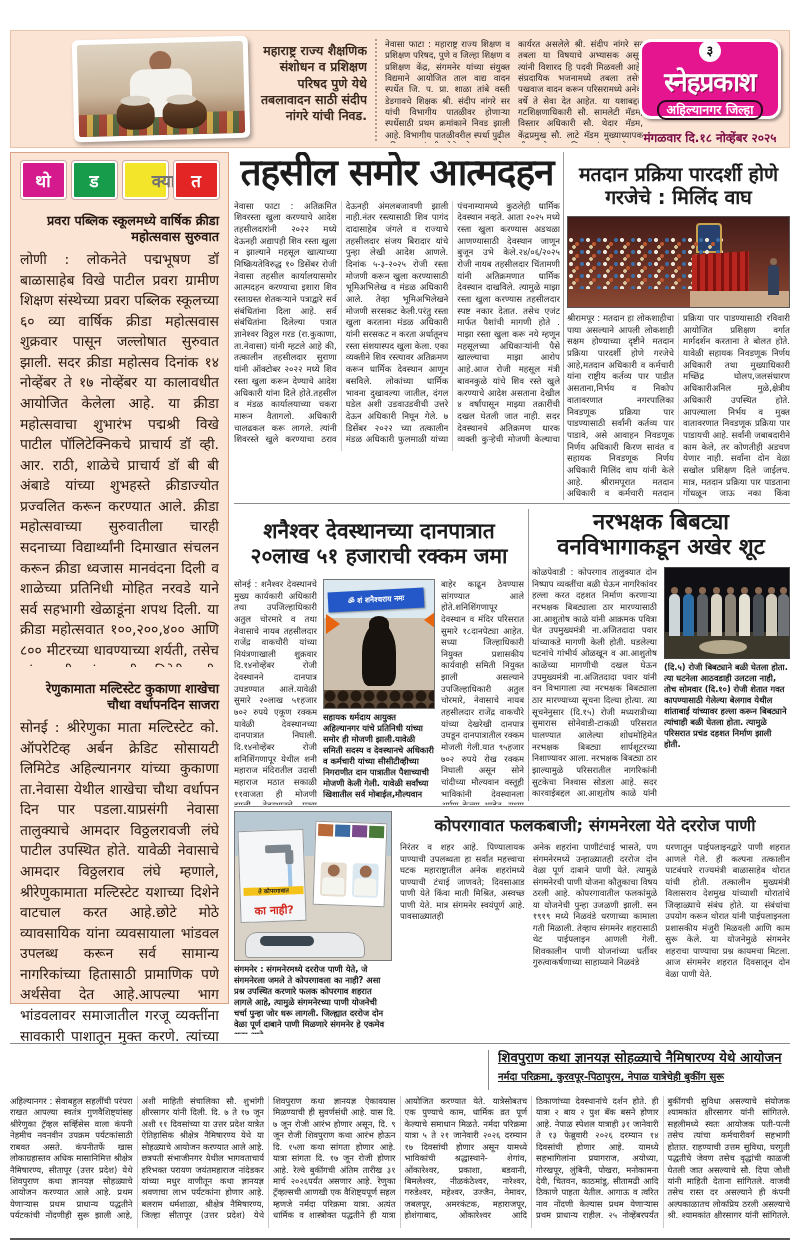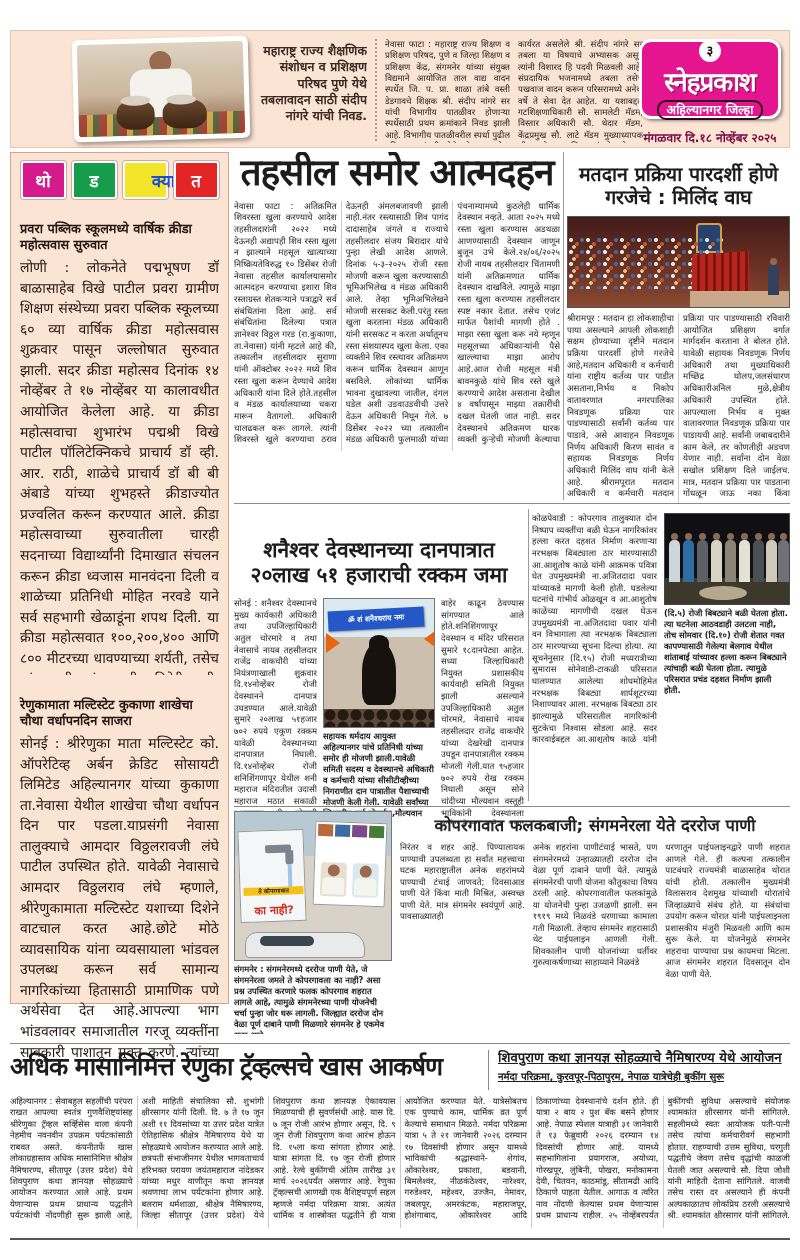--- a/index.html
+++ b/index.html
@@ -63,22 +63,22 @@
     position:absolute; left:10px; top:152px; width:219px; height:852px;
     background:#fce4d4; border:1px solid #d9a287; padding:8px 9px;
   }
   .blocks { display:flex; gap:6px; justify-content:center; margin-bottom:8px; }
   .block {
     width:45px; height:38px; border:2px solid #ffffff; box-shadow:0 0 0 1px #caa;
     display:flex; align-items:center; justify-content:center;
     font-size:17px; font-weight:bold; border-radius:3px;
   }
   .b0 { background:#d41a8d; color:#fff; } .b1 { background:#169c4a; color:#fff; }
-  .b2 { background:#f3e62a; color:#1d4ed8;padding-left:37px; } .b3 { background:#e32526; color:#fff; }
-  .side-headline { text-align:left; font-weight:bold; font-size:12.8px; line-height:1.25; color:#241712; margin:22px 0 4px 0; }
+  .b2 { background:#f3e62a; color:#737373;padding-left:37px; } .b3 { background:#e32526; color:#fff; }
+  .side-headline { text-align:right; font-weight:bold; font-size:12.8px; line-height:1.25; color:#241712; margin:14px 0 4px 0; }
   .side-body { font-size:14px; line-height:1.47; color:#26170f; }
 
   
   .main-article { position:absolute; left:234px; top:152px; width:326px; height:348px; }
   .kicker { text-align:center; font-size:24px; font-weight:bold; white-space:nowrap; overflow:hidden; }
   .big-headline { text-align:center; font-size:37px; font-weight:bold; letter-spacing:-1px; white-space:nowrap; overflow:hidden; line-height:1.15; }
   .main-body { margin-top:6px; height:250px; overflow:hidden; font-size:8.6px; line-height:1.36;
     column-count:3; column-gap:9px; column-rule:1px solid #c9c9c9; }
 
   .vdiv-a { position:absolute; left:563px; top:152px; height:348px; border-left:1px solid #9a9a9a; }
@@ -99,21 +99,21 @@
     background:repeating-linear-gradient(90deg,#b8251f 0 5px,#7e130f 5px 8px); transform:skewY(-4deg); }
   .aud-stage { position:absolute; right:0; bottom:0; width:45%; height:16px; background:#caa98a; }
   .aud-speaker { position:absolute; right:10px; bottom:12px; width:11px; height:30px; background:#32405c; border-radius:4px 4px 0 0; }
   .aud-speaker::before { content:""; position:absolute; left:2px; top:-7px; width:7px; height:7px; border-radius:50%; background:#8a6a52; }
   .vote-body { margin-top:5px; height:190px; overflow:hidden; font-size:8.6px; line-height:1.36;
     column-count:2; column-gap:9px; column-rule:1px solid #c9c9c9; }
 
   .hr-1 { position:absolute; left:234px; top:503px; width:556px; border-top:1px solid #8a8a8a; }
 
   
-  .don-article { position:absolute; left:234px; top:538px; width:290px; height:292px; }
+  .don-article { position:absolute; left:234px; top:519px; width:290px; height:292px; }
   .don-headline { text-align:center; font-size:21px; font-weight:bold; line-height:1.2; height:56px; overflow:hidden; }
   .don-row { display:flex; gap:6px; margin-top:4px; height:226px; overflow:hidden; }
   .don-col { flex:1; font-size:8.5px; line-height:1.37; overflow:hidden; }
   .don-mid { width:112px; flex:none; }
   .temple-photo { position:relative; width:112px; height:130px; background:linear-gradient(#dce9f0 0 30%, #cdbfae 30% 100%); border:1px solid #777; overflow:hidden; }
   .tm-banner { position:absolute; left:4px; top:10px; width:96px; height:20px; background:#2458c8; transform:rotate(-3deg);
     color:#fff; font-size:7.5px; font-weight:bold; text-align:center; line-height:20px; box-shadow:1px 1px 2px rgba(0,0,0,.4); }
   .tm-flag { position:absolute; width:0; height:0; border-top:10px solid transparent; border-bottom:10px solid transparent; border-left:14px solid #e8650f; }
   .tm-f1 { left:2px; top:34px; } .tm-f2 { right:-4px; top:30px; transform:rotate(180deg); }
   .tm-statue { position:absolute; left:38px; top:44px; width:34px; height:62px; background:#17120e; border-radius:45% 45% 20% 20%; }
@@ -262,20 +262,21 @@
         </div>
         <div class="don-caption">सहायक धर्मदाय आयुक्त अहिल्यानगर यांचे प्रतिनिधी यांच्या समोर ही मोजणी झाली.यावेळी समिती सदस्य व देवस्थानचे अधिकारी व कर्मचारी यांच्या सीसीटीव्हीच्या निगराणीत दान पात्रातील पैशाच्याची मोजणी केली गेली. यावेळी सर्वांच्या खिशातील सर्व मोबाईल,मौल्यवान वस्तू जमा</div>
       </div>
       <div class="don-col just">बाहेर काढून ठेवण्यास सांगण्यात आले होते.शनिशिंगणापूर देवस्थान व मंदिर परिसरात सुमारे १८दानपेट्या आहेत. सध्या जिल्हाधिकारी नियुक्त प्रशासकीय कार्यवाही समिती नियुक्त झाली असल्याने उपजिल्हाधिकारी अतुल चोरमारे, नेवासाचे नायब तहसीलदार राजेंद्र वाकचौरे यांच्या देखरेखी दानपात्र उघडून दानपात्रातील रक्कम मोजली गेली.यात ९५हजार ७०२ रुपये रोख रक्कम निघाली असून सोने चांदीच्या मौल्यवान वस्तूही भाविकांनी देवस्थानला अर्पण केल्या आहेत. सध्या शनिशिंगणापूर देवस्थानच्या वतीने विविध धार्मिक व सामाजिक उपक्रम राबवले जात असून भाविकांची गैरसोय टळावी यासाठी नियोजन केले जात आहे.</div>
     </div>
   </div>
 
   <div class="vdiv-b"></div>
 
   <div class="leo-article">
+    <div class="leo-headline">नरभक्षक बिबट्या वनविभागाकडून अखेर शूट</div>
     <div class="leo-row">
       <div class="leo-body just">कोळपेवाडी : कोपरगाव तालुक्यात दोन निष्पाप व्यक्तींचा बळी घेऊन नागरिकांवर हल्ला करत दहशत निर्माण करणाऱ्या नरभक्षक बिबट्याला ठार मारण्यासाठी आ.आशुतोष काळे यांनी आक्रमक पवित्रा घेत उपमुख्यमंत्री ना.अजितदादा पवार यांच्याकडे मागणी केली होती. घडलेल्या घटनांचे गांभीर्य ओळखून व आ.आशुतोष काळेंच्या मागणीची दखल घेऊन उपमुख्यमंत्री ना.अजितदादा पवार यांनी वन विभागाला त्या नरभक्षक बिबट्याला ठार मारण्याच्या सूचना दिल्या होत्या. त्या सूचनेनुसार (दि.१५) रोजी मध्यरात्रीच्या सुमारास सोनेवाडी-टाकळी परिसरात घालण्यात आलेल्या शोधमोहिमेत नरभक्षक बिबट्या शार्पशूटरच्या निशाण्यावर आला. नरभक्षक बिबट्या ठार झाल्यामुळे परिसरातील नागरिकांनी सुटकेचा निश्वास सोडला आहे. सदर कारवाईबद्दल आ.आशुतोष काळे यांनी वनमंत्री ना.गणेश नाईक व उपमुख्यमंत्री ना.अजितदादा पवार तसेच वन विभागाच्या अधिकारी व कर्मचाऱ्यांचे आभार मानले आहेत.</div>
       <div class="leo-right">
         <div class="night-photo">
           <div class="np-ground"></div>
           <div class="np-leopard"></div>
           <div class="np-fig"></div>
           <div class="np-fig"></div>
           <div class="np-fig"></div>
           <div class="np-fig"></div>
@@ -321,21 +322,20 @@
           <div class="just">निरंतर व शहर आहे. पिण्यालायक पाण्याची उपलब्धता हा सर्वांत महत्त्वाचा घटक महाराष्ट्रातील अनेक शहरांमध्ये पाण्याची टंचाई जाणवते; दिवसाआड पाणी येते किंवा माती मिश्रित, अस्वच्छ पाणी येते. मात्र संगमनेर स्वयंपूर्ण आहे. पावसाळ्यातही</div>
         </div>
         <div class="water-col just">अनेक शहरांना पाणीटंचाई भासते, पण संगमनेरमध्ये उन्हाळ्यातही दररोज दोन वेळा पूर्ण दाबाने पाणी येते. त्यामुळे संगमनेरची पाणी योजना कौतुकाचा विषय ठरली आहे. कोपरगावातील फलकांमुळे या योजनेची पुन्हा उजळणी झाली. सन १९१९ मध्ये निळवंडे धरणाच्या कामाला गती मिळाली. तेव्हाच संगमनेर शहरासाठी थेट पाईपलाइन आणली गेली. शिवकालीन पाणी योजनांच्या धर्तीवर गुरुत्वाकर्षणाच्या साहाय्याने निळवंडे</div>
         <div class="water-col just">धरणातून पाईपलाइनद्वारे पाणी शहरात आणले गेले. ही कल्पना तत्कालीन पाटबंधारे राज्यमंत्री बाळासाहेब थोरात यांची होती. तत्कालीन मुख्यमंत्री विलासराव देशमुख यांच्याशी थोरातांचे जिव्हाळ्याचे संबंध होते. या संबंधांचा उपयोग करून थोरात यांनी पाईपलाइनला प्रशासकीय मंजुरी मिळवली आणि काम सुरू केले. या योजनेमुळे संगमनेर शहराचा पाण्याचा प्रश्न कायमचा मिटला. आज संगमनेर शहरात दिवसातून दोन वेळा पाणी येते.</div>
       </div>
     </div>
   </div>
 
   <div class="hr-3"></div>
   <div class="bottom-band">
-    <div class="travel-headline">अधिक मासानिमित्त रेणुका ट्रॅव्हल्सचे खास आकर्षण</div>
     <div class="bb-vdiv"></div>
     <div class="shiv-block">
       <div class="shiv-line1">शिवपुराण कथा ज्ञानयज्ञ सोहळ्याचे नैमिषारण्य येथे आयोजन</div>
       <div class="shiv-line2">नर्मदा परिक्रमा, कुरवपूर-पिठापुरम, नेपाळ यात्रेचेही बुकींग सुरू</div>
     </div>
     <div class="bottom-body just">अहिल्यानगर : सेवाबहुल सहलींची परंपरा राखत आपल्या स्वतंत्र गुणवैशिष्ट्यांसह श्रीरेणुका ट्रॅव्हल सर्व्हिसेस वाला कंपनी नेहमीच नवनवीन उपक्रम पर्यटकांसाठी राबवत असते. कंपनीतर्फे खास लोकाग्रहास्तव अधिक मासानिमित्त श्रीक्षेत्र नैमिषारण्य, सीतापूर (उत्तर प्रदेश) येथे शिवपुराण कथा ज्ञानयज्ञ सोहळ्याचे आयोजन करण्यात आले आहे. प्रथम येणाऱ्यास प्रथम प्राधान्य पद्धतीने पर्यटकांची नोंदणीही सुरू झाली आहे, अशी माहिती संचालिका सौ. शुभांगी क्षीरसागर यांनी दिली. दि. ७ ते १७ जून अशी ११ दिवसांच्या या उत्तर प्रदेश यात्रेत ऐतिहासिक श्रीक्षेत्र नैमिषारण्य येथे या सोहळ्याचे आयोजन करण्यात आले आहे. छत्रपती संभाजीनगर येथील भागवताचार्य हरिभक्त परायण जयंतमहाराज नांदेडकर यांच्या मधुर वाणीतून कथा ज्ञानयज्ञ श्रवणाचा लाभ पर्यटकांना होणार आहे. बलराम धर्मशाळा, श्रीक्षेत्र नैमिषारण्य, जिल्हा सीतापूर (उत्तर प्रदेश) येथे शिवपुराण कथा ज्ञानयज्ञ ऐकावयास मिळण्याची ही सुवर्णसंधी आहे. यास दि. ७ जून रोजी आरंभ होणार असून, दि. ९ जून रोजी शिवपुराण कथा आरंभ होऊन दि. १५ला कथा सांगता होणार आहे. यात्रा सांगता दि. १७ जून रोजी होणार आहे. रेल्वे बुकींगची अंतिम तारीख ३१ मार्च २०२६पर्यंत असणार आहे. रेणुका ट्रॅव्हल्सची आणखी एक वैशिष्ट्यपूर्ण सहल म्हणजे नर्मदा परिक्रमा यात्रा. अत्यंत धार्मिक व शास्त्रोक्त पद्धतीने ही यात्रा आयोजित करण्यात येते. यात्रेसोबतच एक पुण्याचे काम, धार्मिक व्रत पूर्ण केल्याचे समाधान मिळते. नर्मदा परिक्रमा यात्रा ५ ते २१ जानेवारी २०२६ दरम्यान १७ दिवसांची होणार असून यामध्ये भाविकांची श्रद्धास्थाने- शेगांव, ओंकारेश्वर, प्रकाशा, बडवानी, बिमलेश्वर, नीळकंठेश्वर, नारेश्वर, गरुडेश्वर, महेश्वर, उज्जैन, नेमावर, जबलपूर, अमरकंटक, महाराजपूर, होशंगाबाद, ओंकारेश्वर आदि ठिकाणांच्या देवस्थानांचे दर्शन होते. ही यात्रा २ बाय २ पुश बॅक बसने होणार आहे. नेपाळ स्पेशल यात्राही ३१ जानेवारी ते १३ फेब्रुवारी २०२६ दरम्यान १४ दिवसांची होणार आहे. यामध्ये सहभागिलांना प्रयागराज, अयोध्या, गोरखपूर, लुंबिनी, पोखरा, मनोकामना देवी, चितवन, काठमांडू, सीतामढी आदि ठिकाणे पाहता येतील. आगाऊ व त्वरित नाव नोंदणी केल्यास प्रथम येणाऱ्यास प्रथम प्राधान्य राहील. २५ नोव्हेंबरपर्यंत बुकींगची सुविधा असल्याचे संयोजक श्यामकांत क्षीरसागर यांनी सांगितले. सहलीमध्ये स्वतः आयोजक पती-पत्नी तसेच त्यांचा कर्मचारीवर्ग सहभागी होतात. राहण्याची उत्तम सुविधा, घरगुती पद्धतीचे जेवण तसेच वृद्धांची काळजी घेतली जात असल्याचे सौ. दिपा जोशी यांनी माहिती देताना सांगितले. वाजवी तसेच रास्त दर असल्याने ही कंपनी अल्पकाळातच लोकप्रिय ठरली असल्याचे श्री. श्यामकांत क्षीरसागर यांनी सांगितले. सहलींमध्ये सहभागी होणाऱ्यांसाठी व्यवस्थित सोय होते.</div>
   </div>
   <div class="hr-4"></div>
 
 </div>

